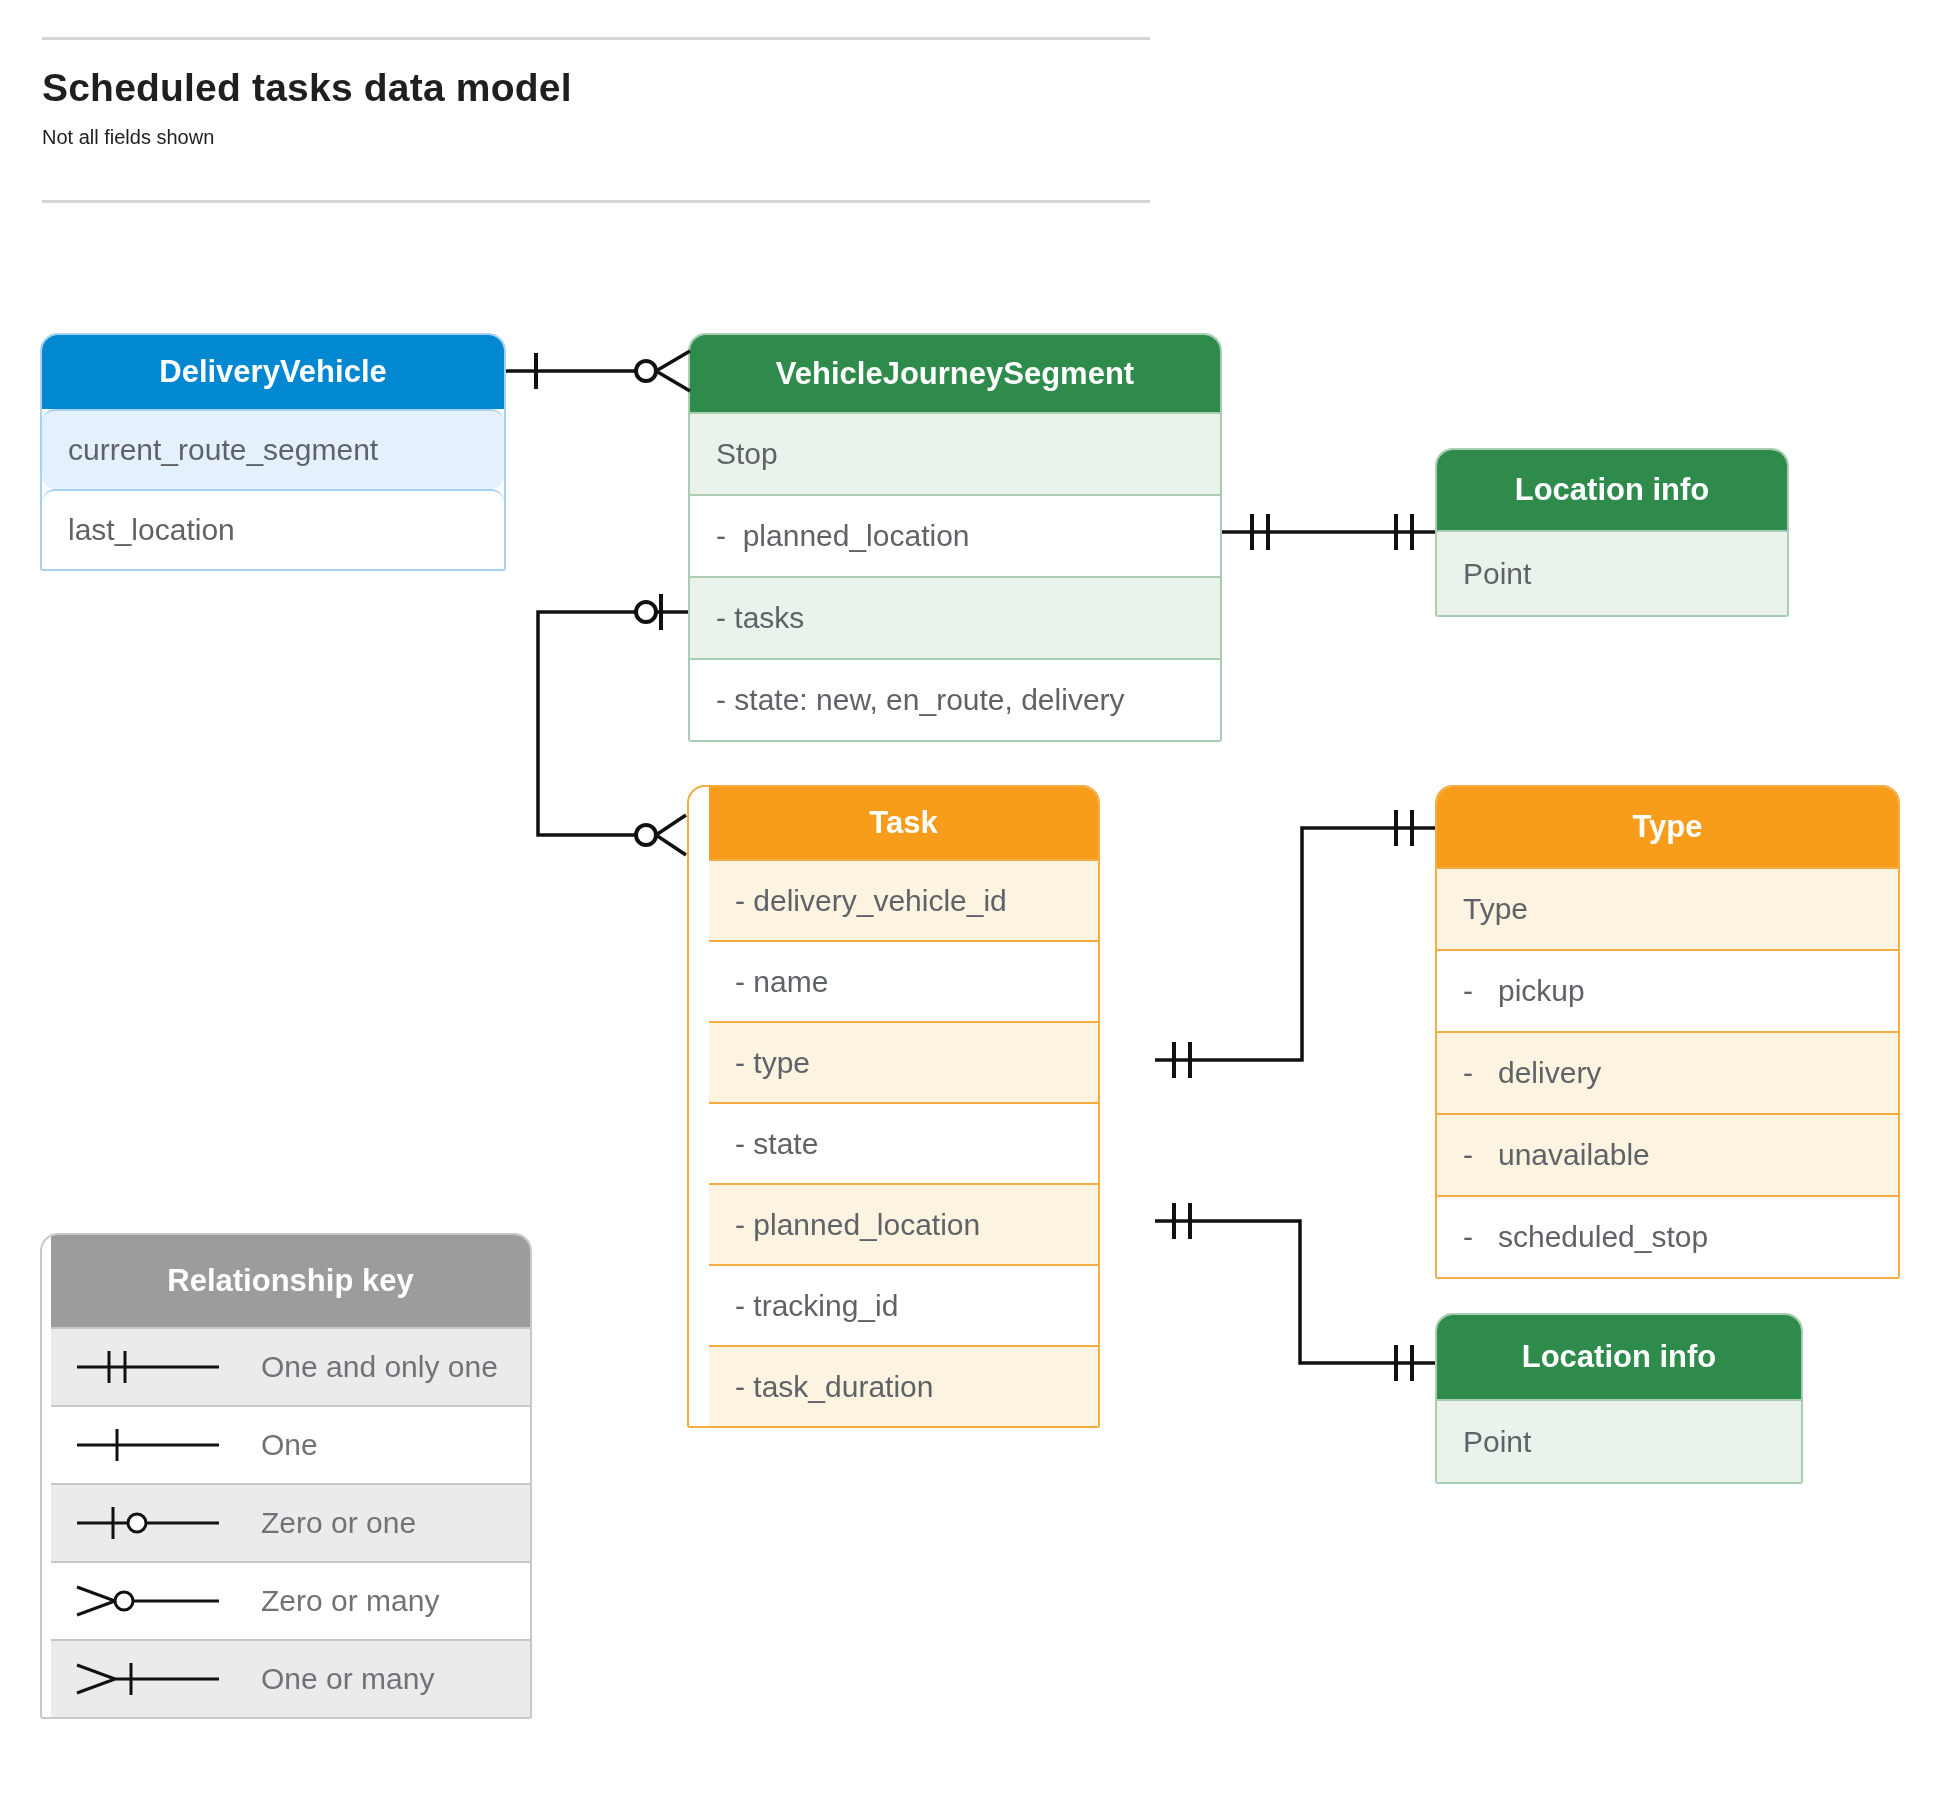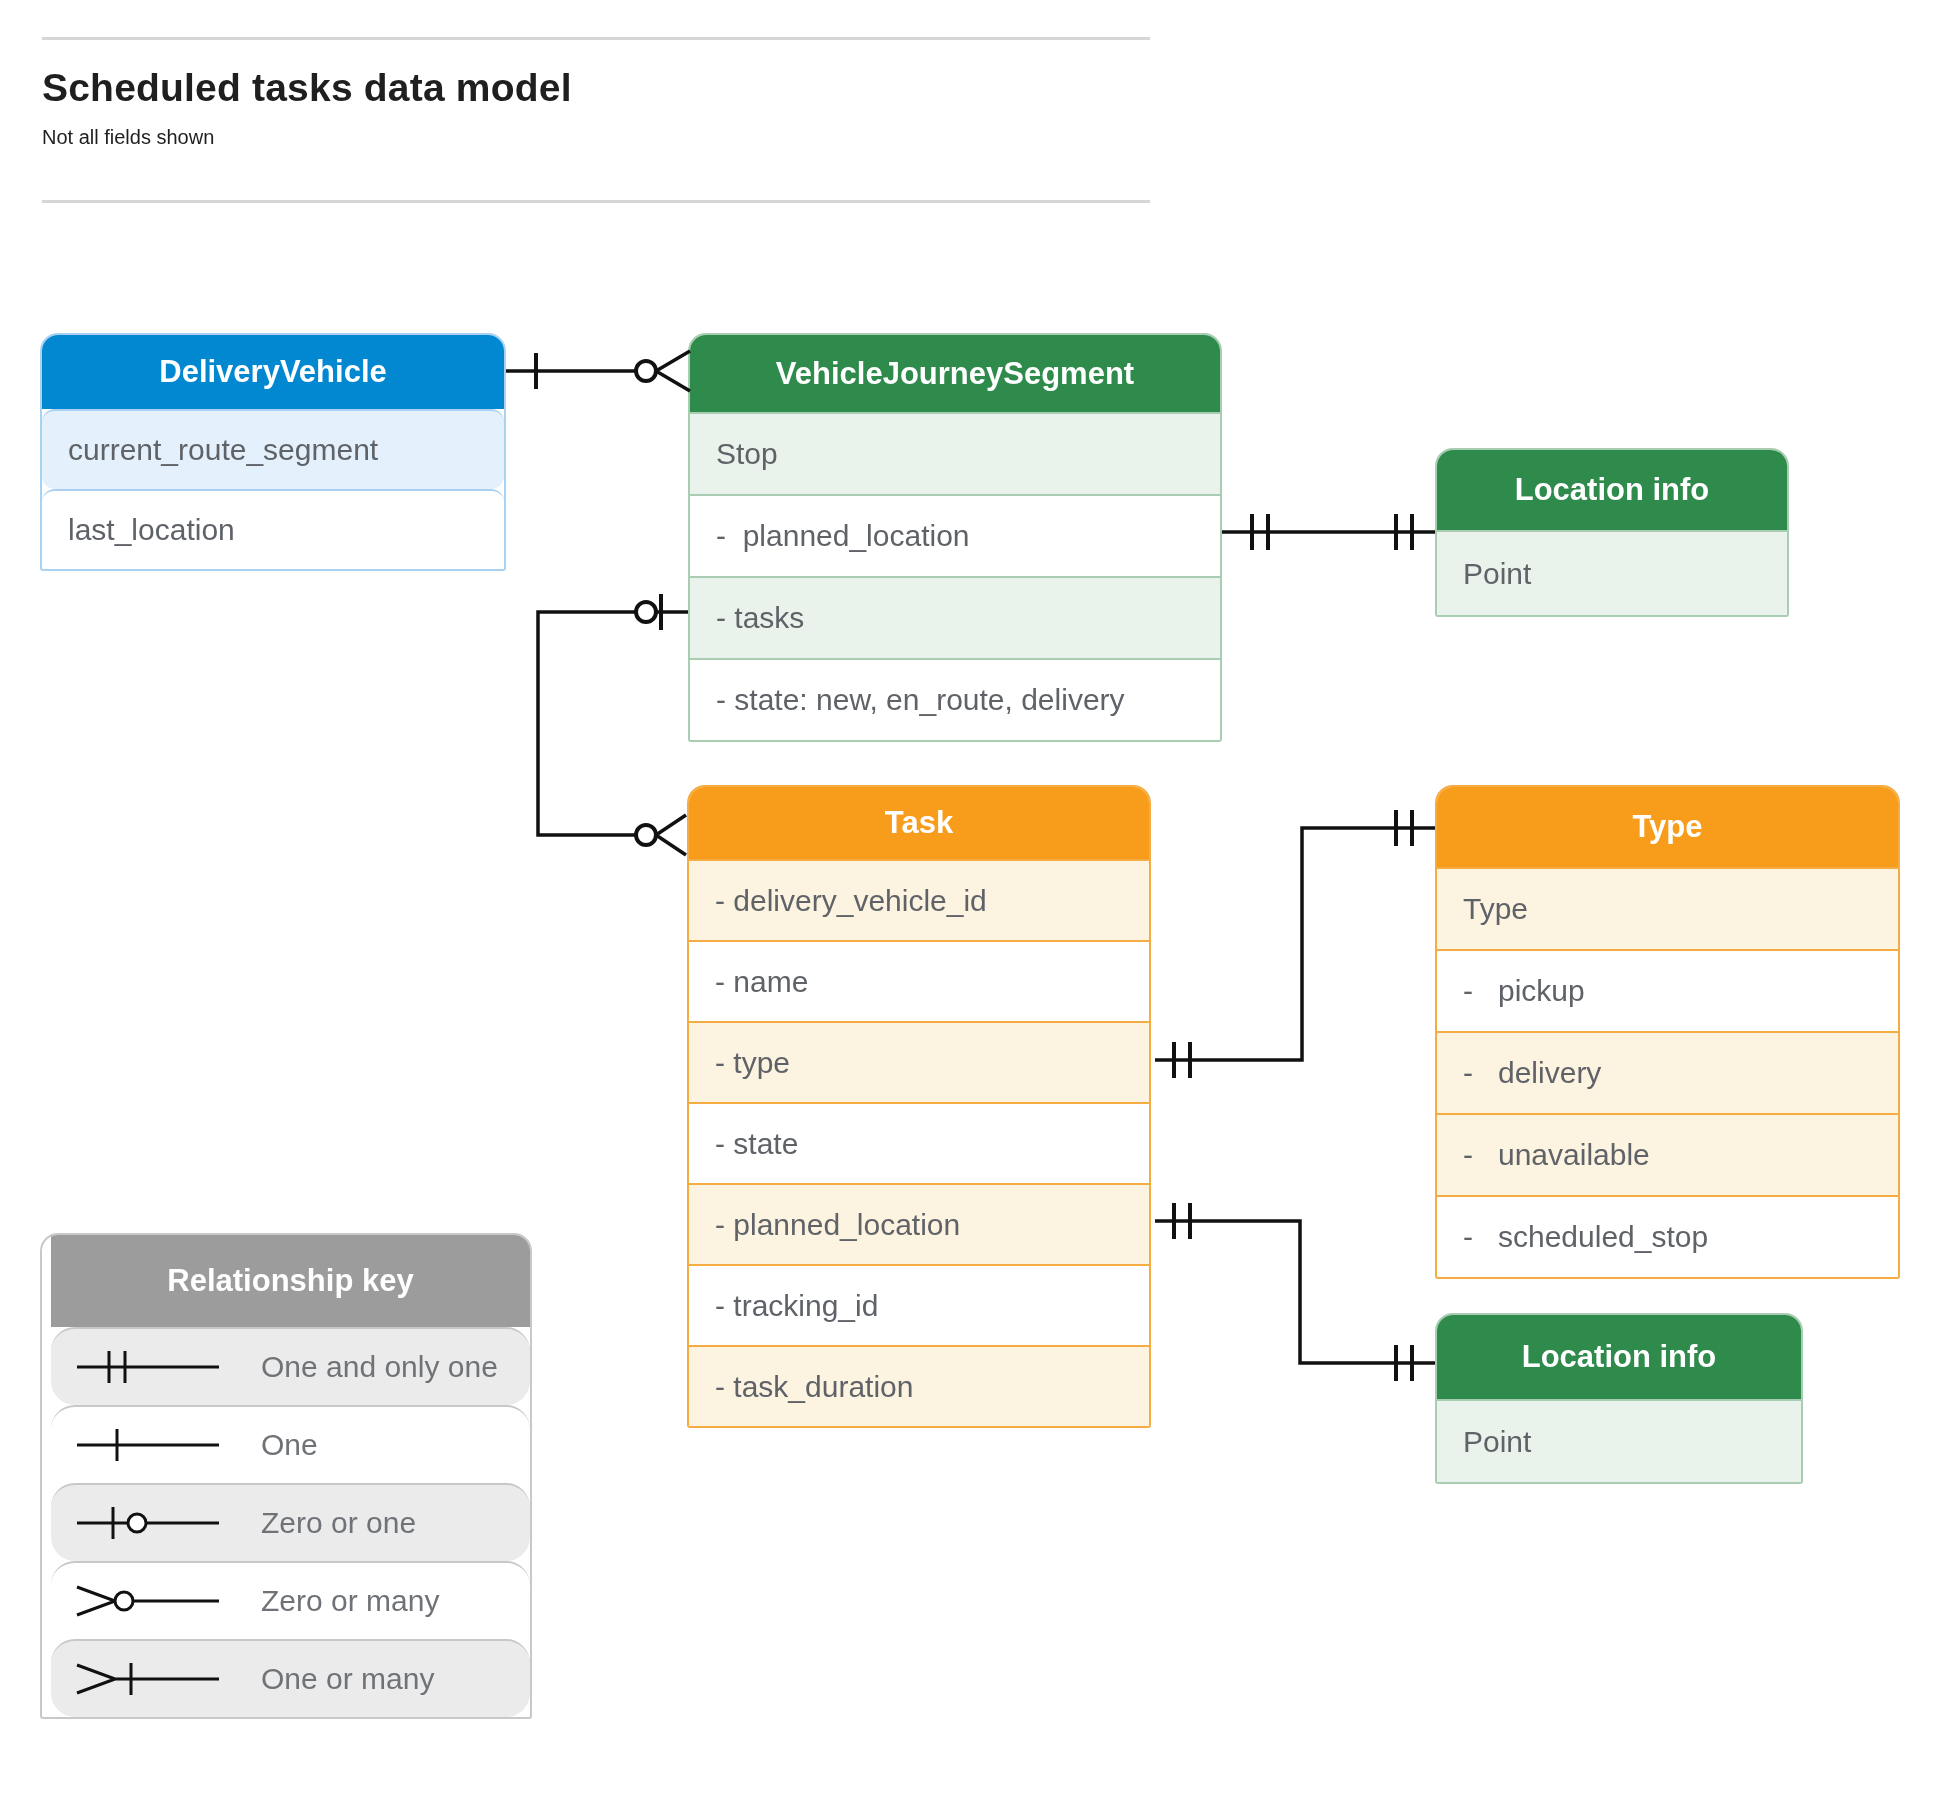--- a/index.html
+++ b/index.html
@@ -42,31 +42,31 @@
   .theme-gray .row{border-top:2px solid var(--gray-border);}
   .theme-gray .row.alt{background:var(--gray-light);}
 
   
   #dv{left:40px; top:333px; width:466px;}
   #dv .hd{height:74px;} #dv .row{height:80px;}
   #vjs{left:688px; top:333px; width:534px;}
   #vjs .hd{height:77px;} #vjs .row{height:82px;}
   #li-top{left:1435px; top:448px; width:354px;}
   #li-top .hd{height:80px;} #li-top .row{height:85px;}
-  #task{left:687px; top:785px; width:464px;}
+  #task{left:687px; top:785px; width:413px;padding-left:20px;}
   #task .hd{height:72px;} #task .row{height:81px;}
   #type{left:1435px; top:785px; width:465px;}
   #type .hd{height:80px;} #type .row{height:82px;}
   #li-bot{left:1435px; top:1313px; width:368px;}
   #li-bot .hd{height:84px;} #li-bot .row{height:83px;}
 
   
   #key{left:40px; top:1233px; width:492px;padding-left:9px;}
   #key .hd{height:92px;}
-  #key .row{height:78px; padding-left:22px;border-radius:24px;}
+  #key .row{height:78px; padding-left:22px;}
   #key .sym{width:150px; height:40px; flex:0 0 auto;}
   #key .lbl{margin-left:38px; font-size:30px; color:var(--legendtext); white-space:pre;}
 
   svg.overlay{position:absolute; left:0; top:0; pointer-events:none;}
   svg.overlay .ln{stroke:var(--line); stroke-width:3.5; fill:none;}
   svg.overlay .tk{stroke:var(--line); stroke-width:4; fill:none;}
   svg.overlay .ci{stroke:var(--line); stroke-width:4; fill:#fff;}
   #key .sym path{stroke:var(--line); stroke-width:3; fill:none;}
   #key .sym circle{stroke:var(--line); stroke-width:3; fill:#fff;}
 </style>

